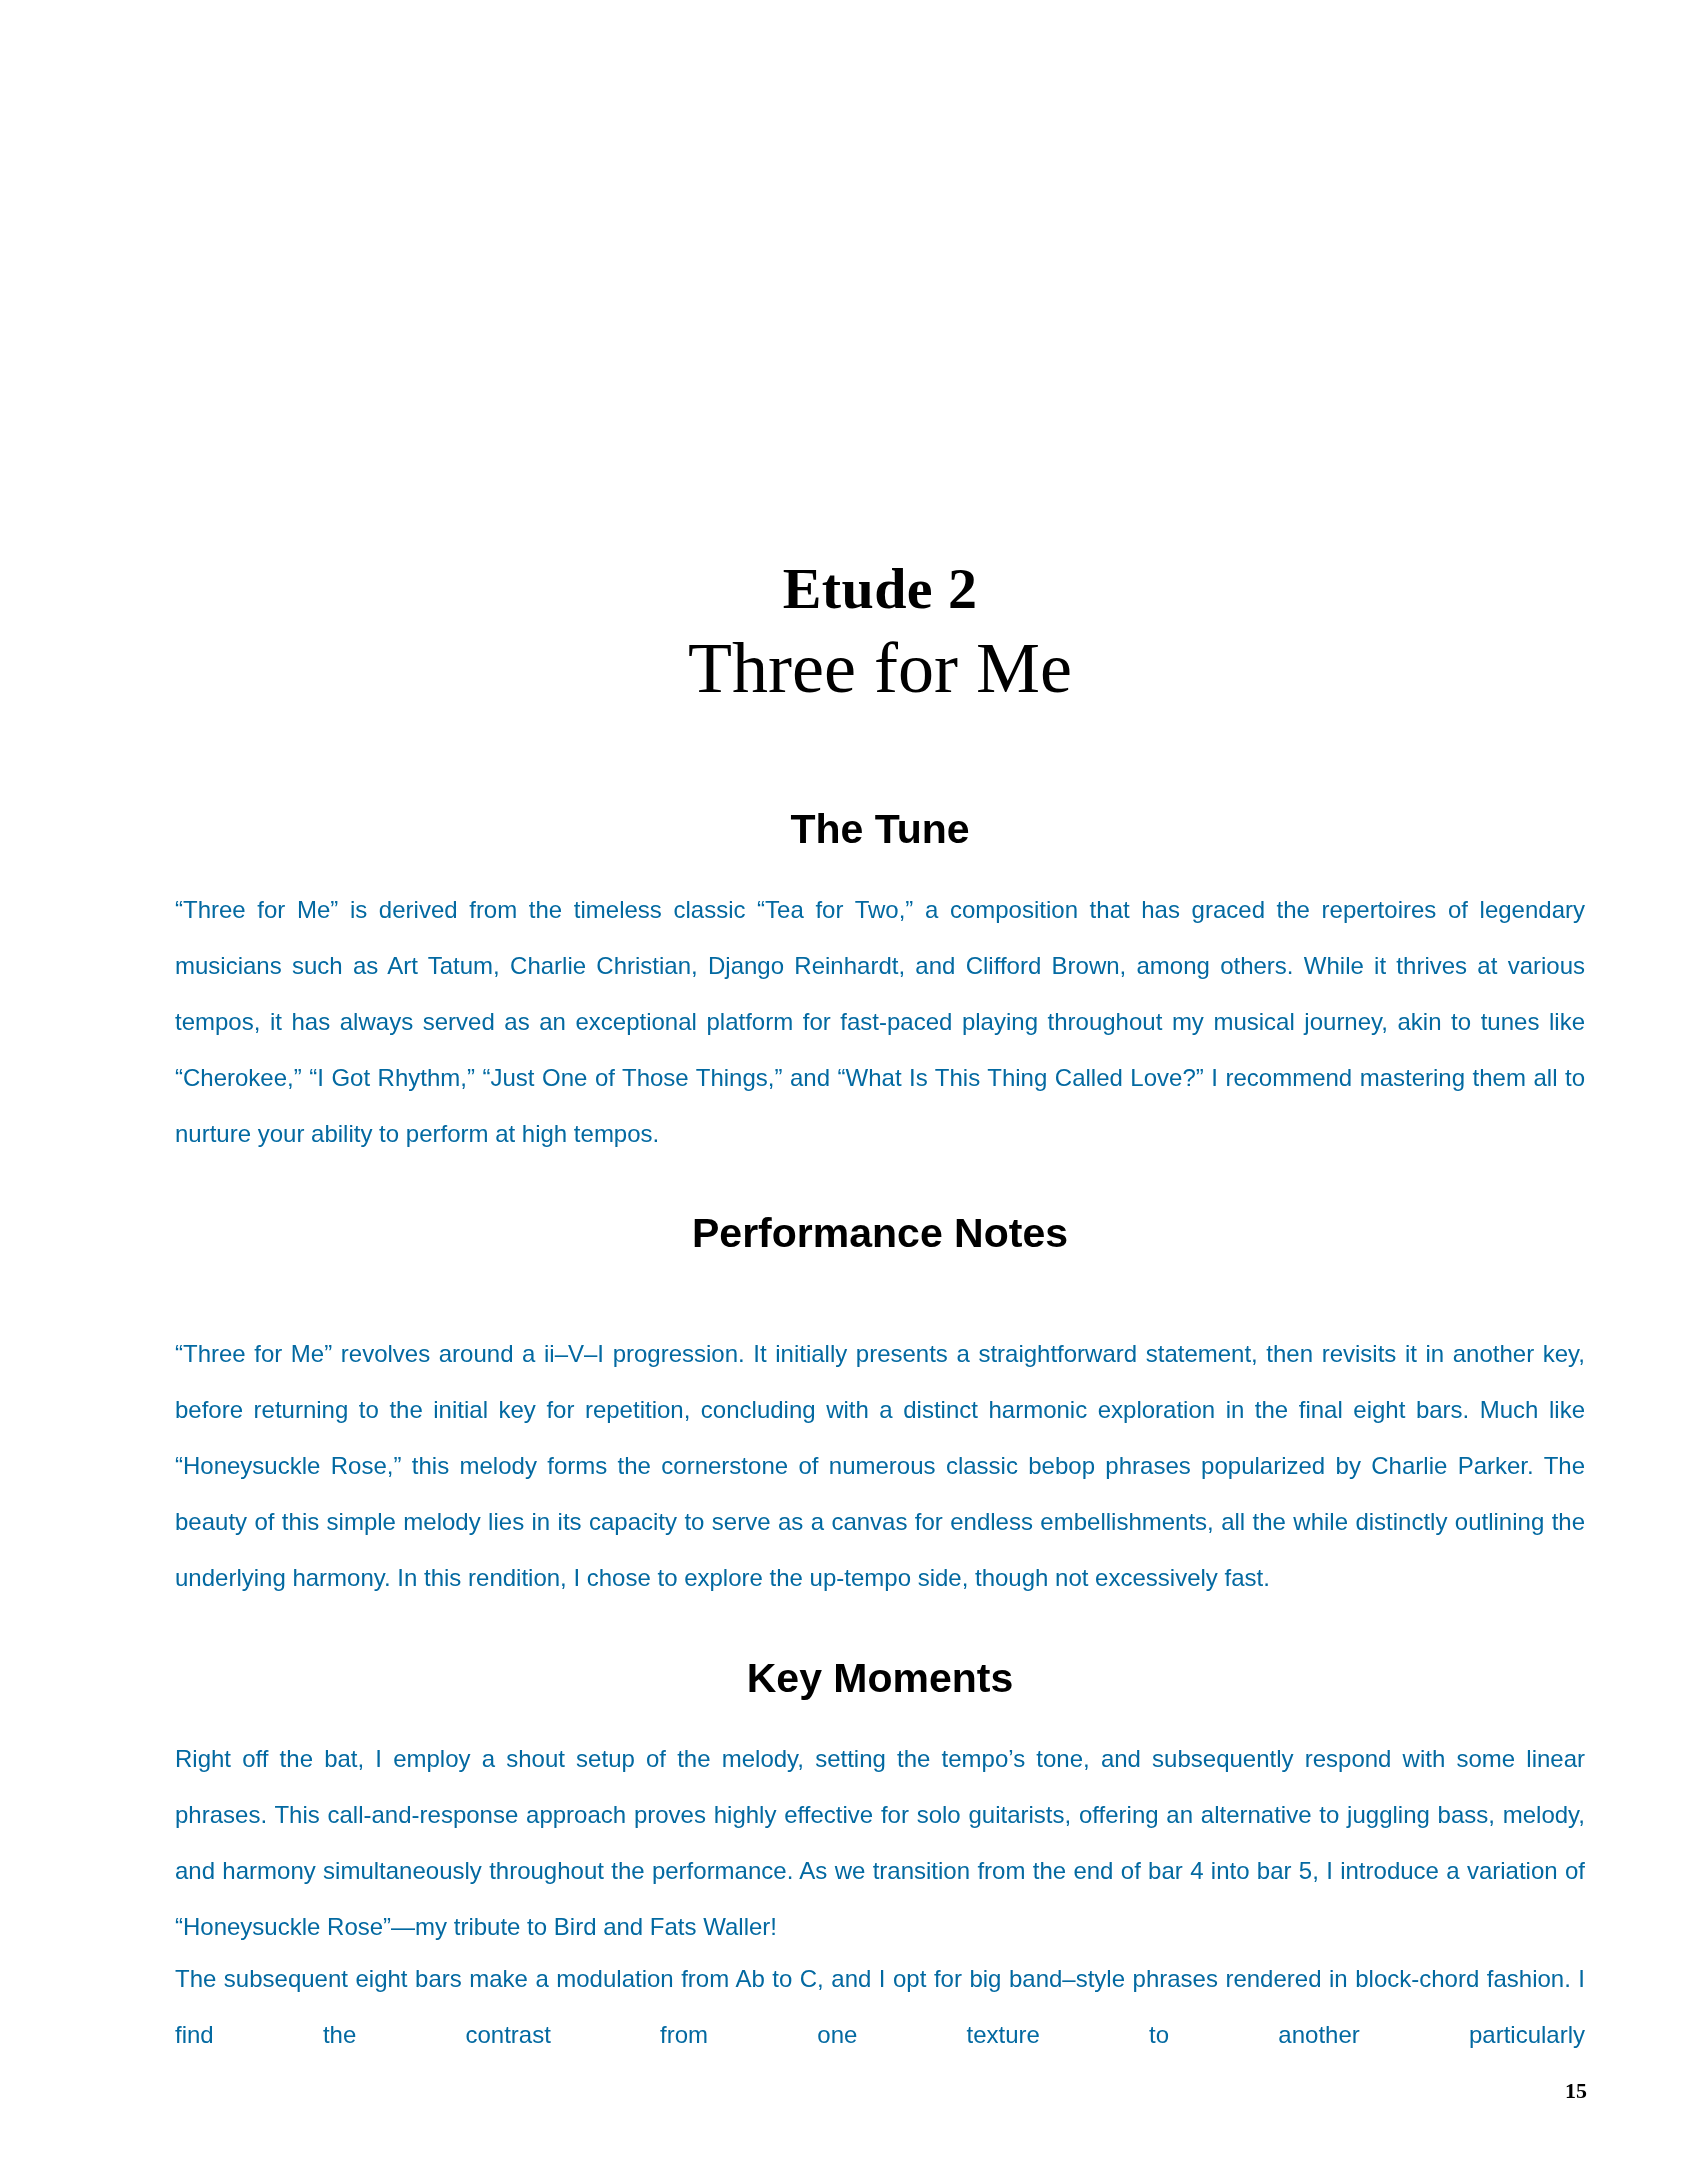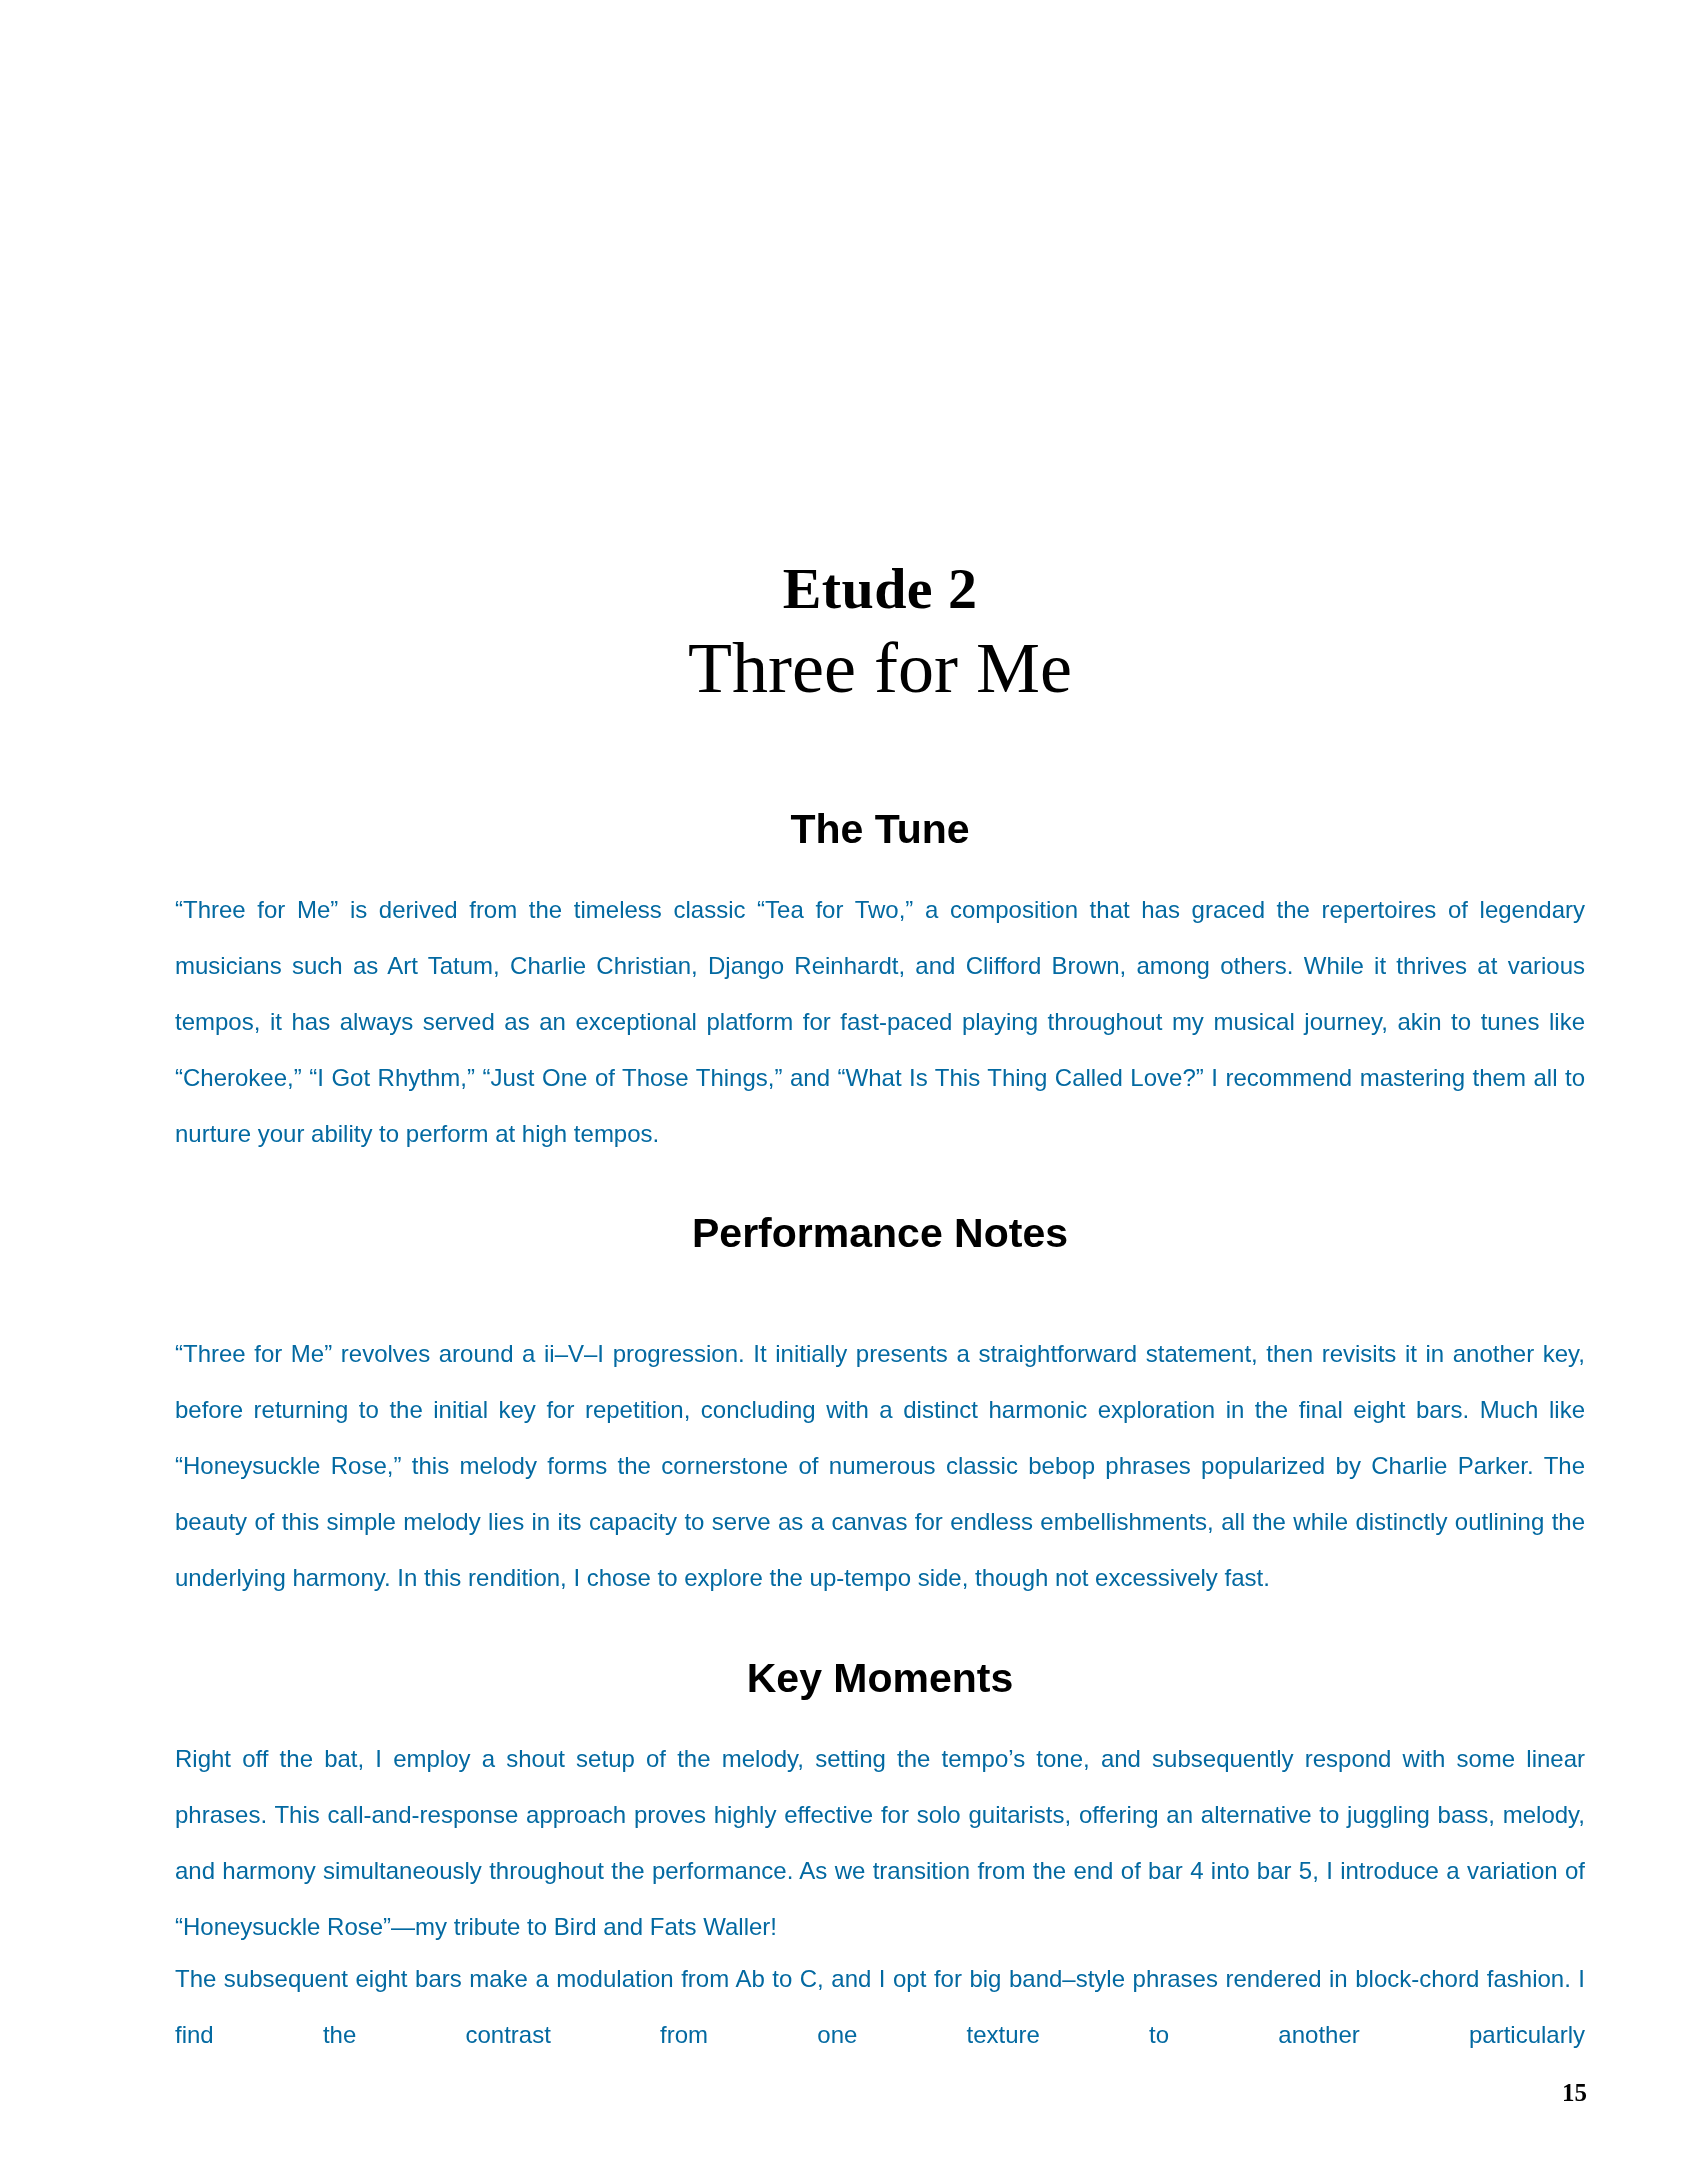--- a/index.html
+++ b/index.html
@@ -54,21 +54,21 @@
   #p-pn   { top: 1282px; margin-top: 44px; }
   #p-km1  { top: 1731px; }
   #p-km2  { top: 1951px; text-align-last: justify; }
   .page-number {
     position: absolute;
     top: 2080px;
     left: 175px;
     width: 1412px;
     text-align: right;
     font-family: "Liberation Serif", serif;
-    font-size: 25px;
+    font-size: 22px;
     font-weight: 700;
     line-height: 1;
   }
 </style>
 </head>
 <body>
 
 <div class="page">
 
   <div class="block etude-label">Etude 2</div>

